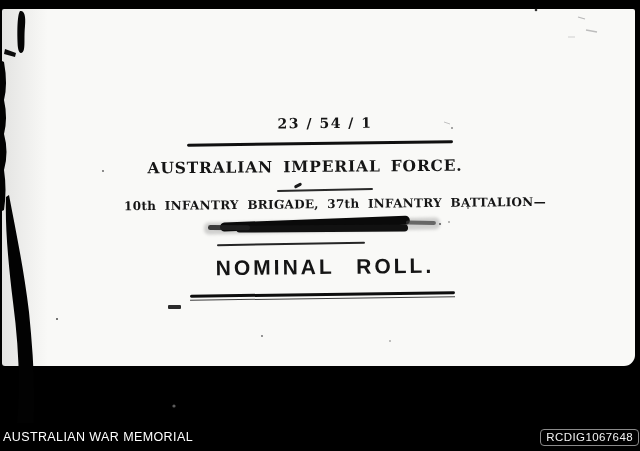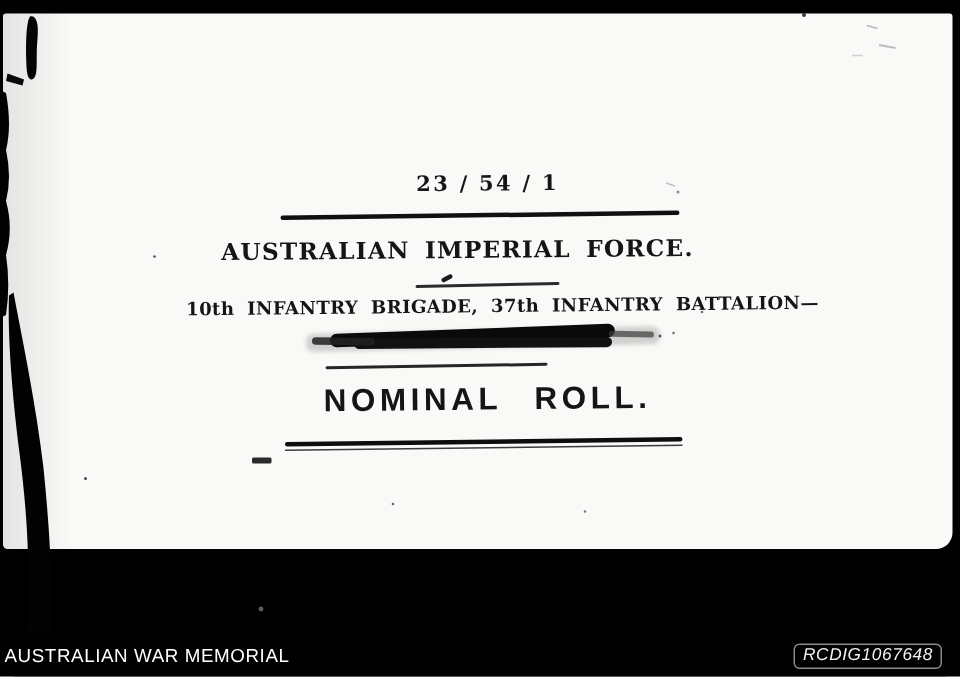--- a/index.html
+++ b/index.html
@@ -74,21 +74,21 @@
     position:absolute;left:0;right:0;bottom:0;height:28px;background:#000;
     display:flex;align-items:center;justify-content:space-between;z-index:5;border-radius:10px;
   }
   .institution{
     color:var(--footer-text,#fff);font-size:12.5px;letter-spacing:0.4px;
     padding-left:3px;line-height:20px;
   }
   .ref-badge{
     color:#f2f2f2;font-size:11.5px;letter-spacing:0.4px;
     border:1px solid var(--badge-border,#888);border-radius:4px;
-    padding:0 5px;margin-right:12px;height:15px;line-height:15px;font-style:italic;
+    padding:0 5px;margin-right:1px;height:15px;line-height:15px;
   }
 </style>
 </head>
 <body>
 
 <div class="page">
   <div class="p-abs ref-number">23 / 54 / 1</div>
 
   <div class="p-abs rule1"></div>
 

